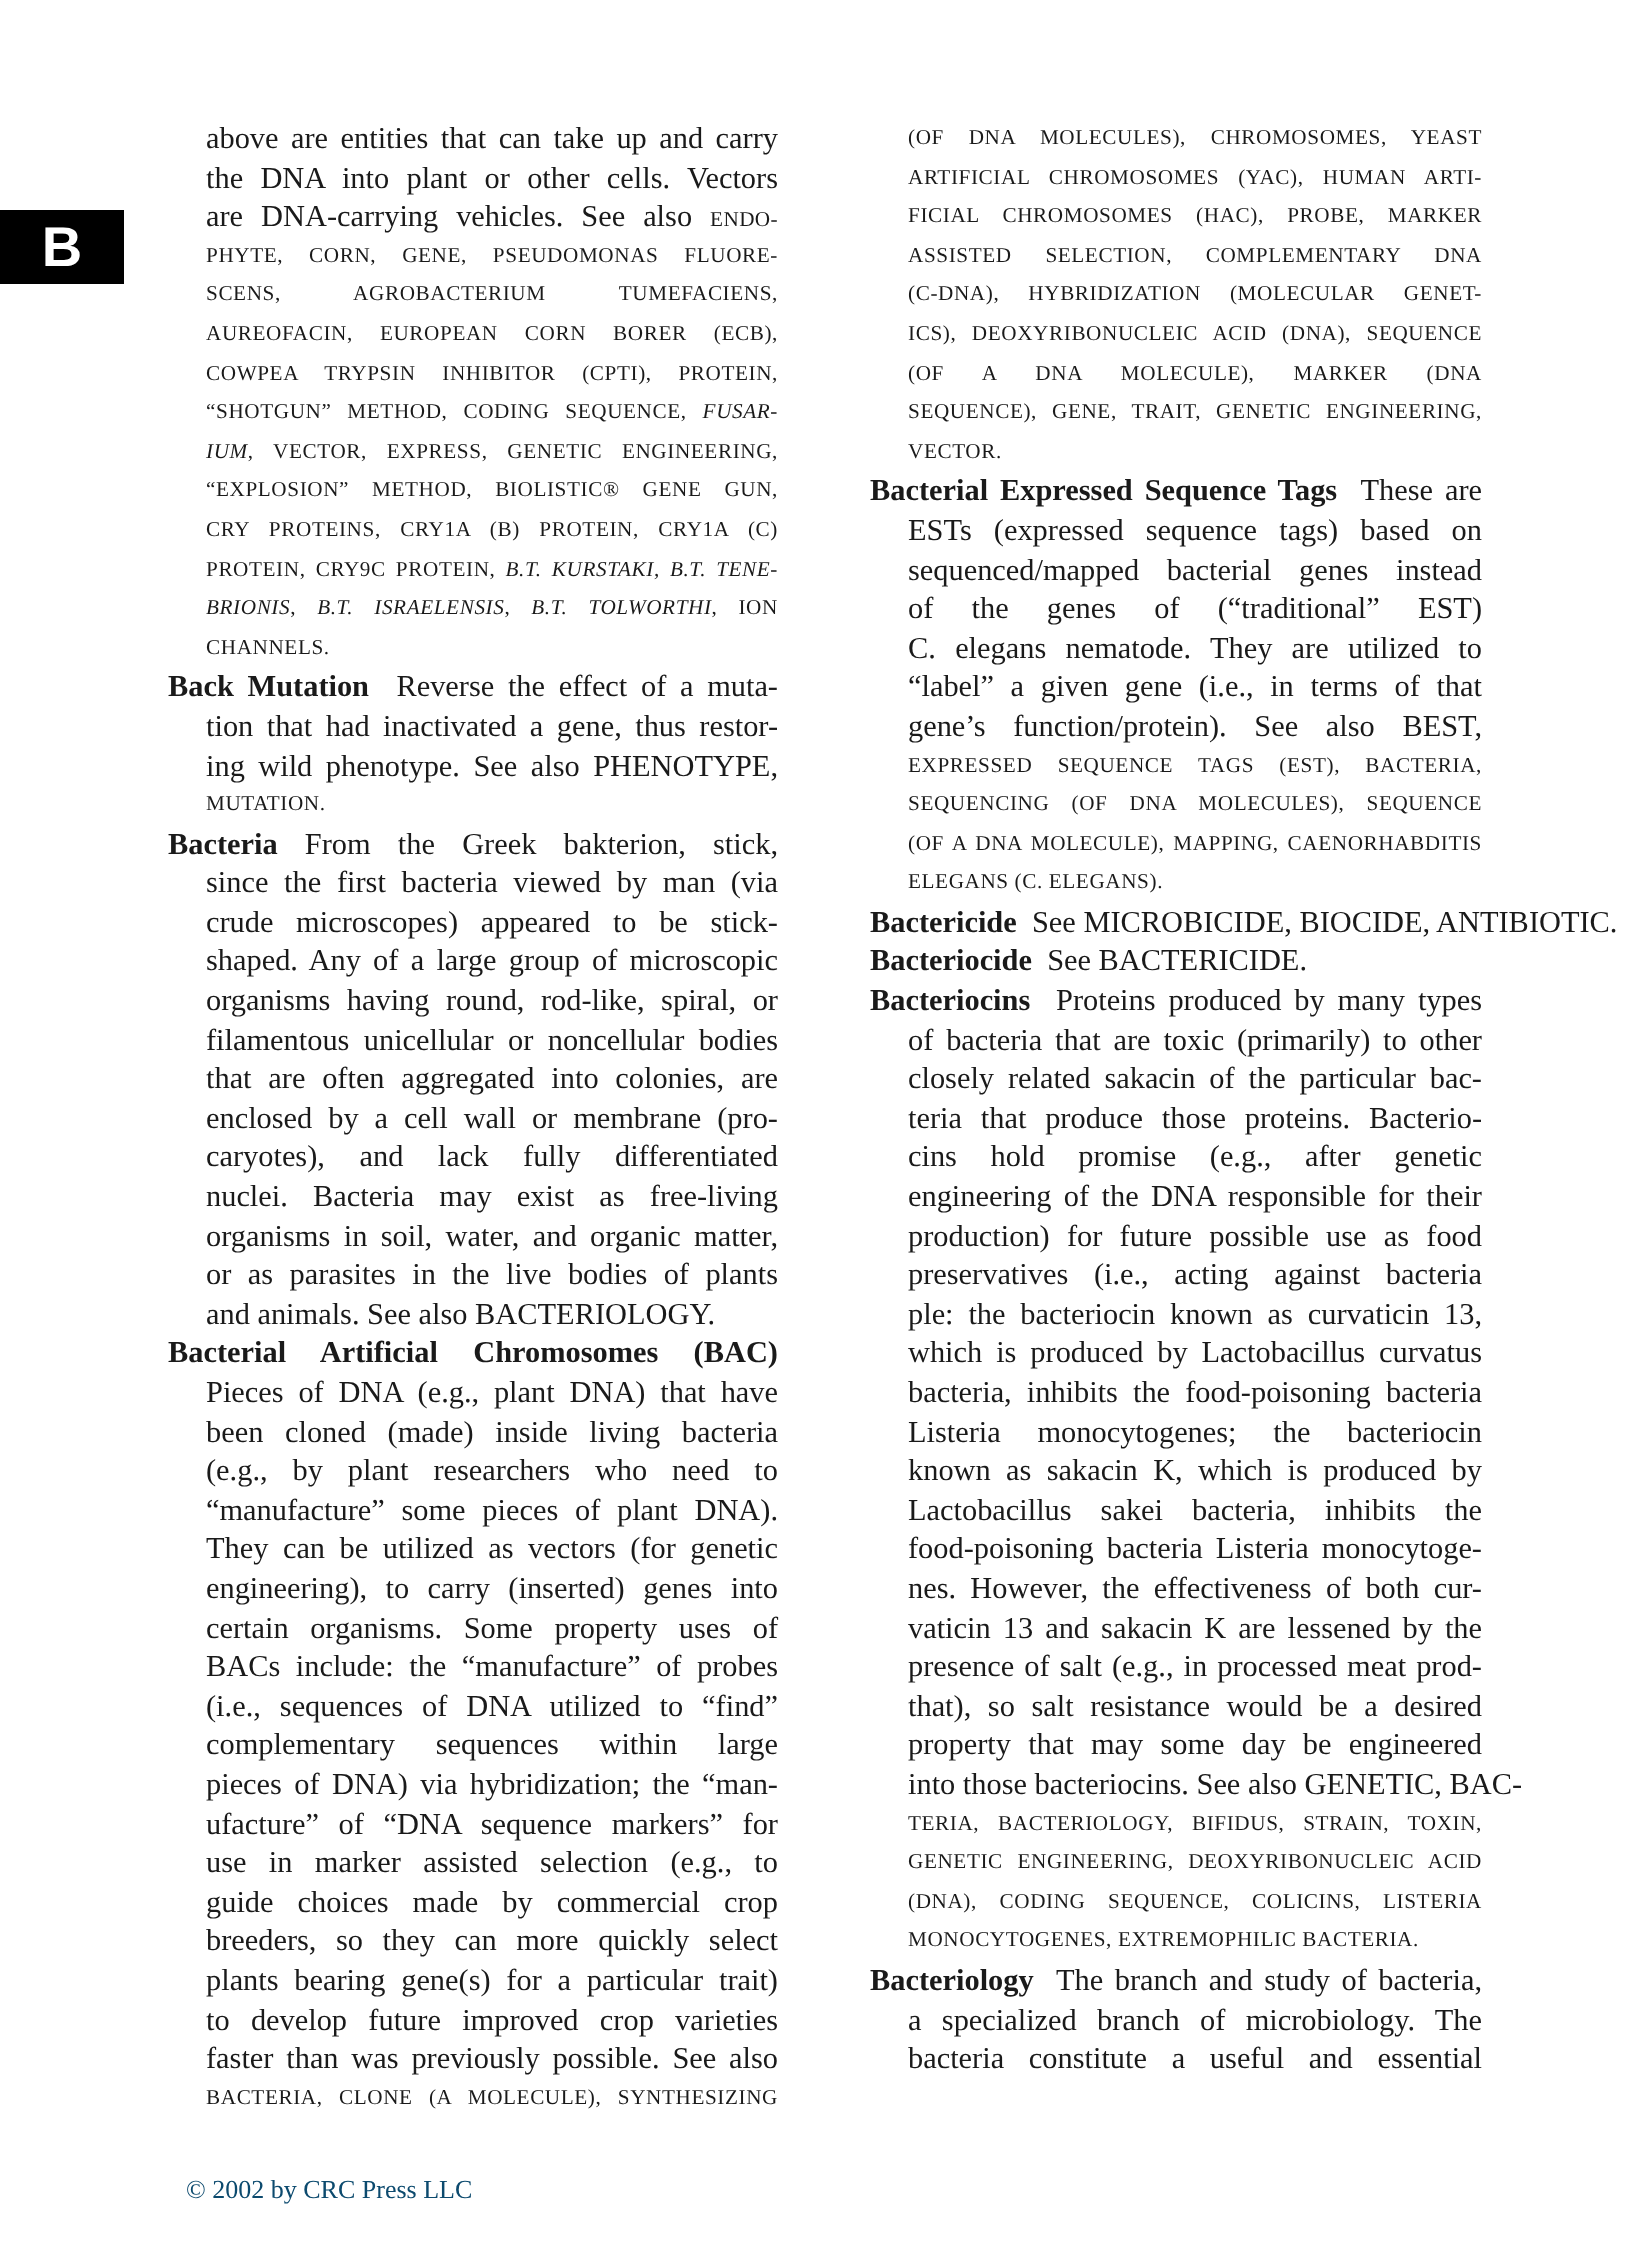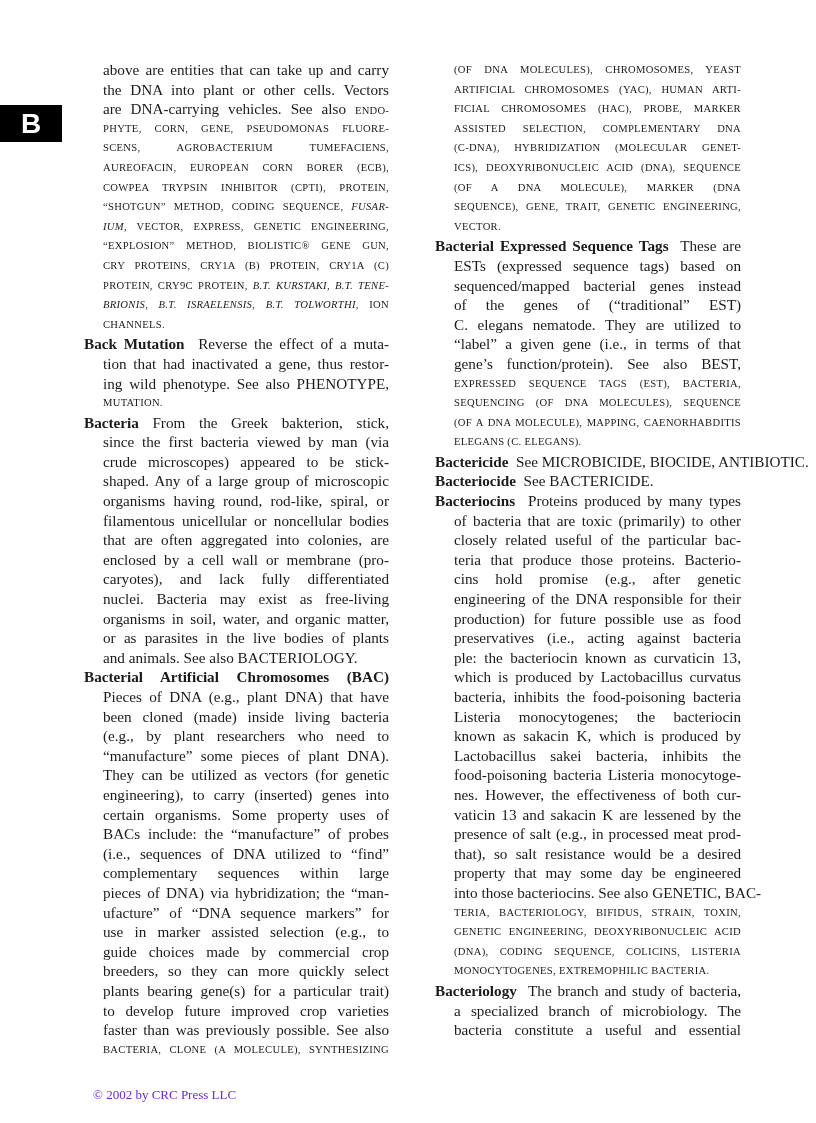--- a/index.html
+++ b/index.html
@@ -23,21 +23,21 @@
     padding-left: 19px;
   }
   .ln.first { padding-left: 0; }
   .ln.last { text-align-last: left; }
   .sc { font-size: 10.6px; letter-spacing: 0.2px; text-transform: uppercase; }
   .ln.sc-line { font-size: 10.6px; text-transform: uppercase; letter-spacing: 0.3px; }
   .hw { font-weight: bold; }
   i { font-style: italic; }
   .footer {
     position: absolute; left: 93px; top: 1087px;
-    font-size: 13px; color: #6d28d9;
+    font-size: 13px; color: #0c4a6e;
   }
 </style>
 </head>
 <body>
 
 <div class="tab">B</div>
 
 <div class="col left">
   <div>
     <div class="ln"><span>above are entities that can take up and carry</span></div>
@@ -134,21 +134,21 @@
     <div class="ln first last"><span class="hw">Bactericide</span>&nbsp; <span>See MICROBICIDE, BIOCIDE, ANTIBIOTIC.</span></div>
   </div>
 
   <div>
     <div class="ln first last"><span class="hw">Bacteriocide</span>&nbsp; <span>See BACTERICIDE.</span></div>
   </div>
 
   <div>
     <div class="ln first"><span class="hw">Bacteriocins</span>&nbsp; <span>Proteins produced by many types</span></div>
     <div class="ln">of bacteria that are toxic (primarily) to other</div>
-    <div class="ln">closely related useful of the particular bac-</div>
+    <div class="ln">closely related sakacin of the particular bac-</div>
     <div class="ln">teria that produce those proteins. Bacterio-</div>
     <div class="ln">cins hold promise (e.g., after genetic</div>
     <div class="ln">engineering of the DNA responsible for their</div>
     <div class="ln">production) for future possible use as food</div>
     <div class="ln">preservatives (i.e., acting against bacteria</div>
     <div class="ln">ple: the bacteriocin known as curvaticin 13,</div>
     <div class="ln">which is produced by Lactobacillus curvatus</div>
     <div class="ln">bacteria, inhibits the food-poisoning bacteria</div>
     <div class="ln">Listeria monocytogenes; the bacteriocin</div>
     <div class="ln">known as sakacin K, which is produced by</div>

